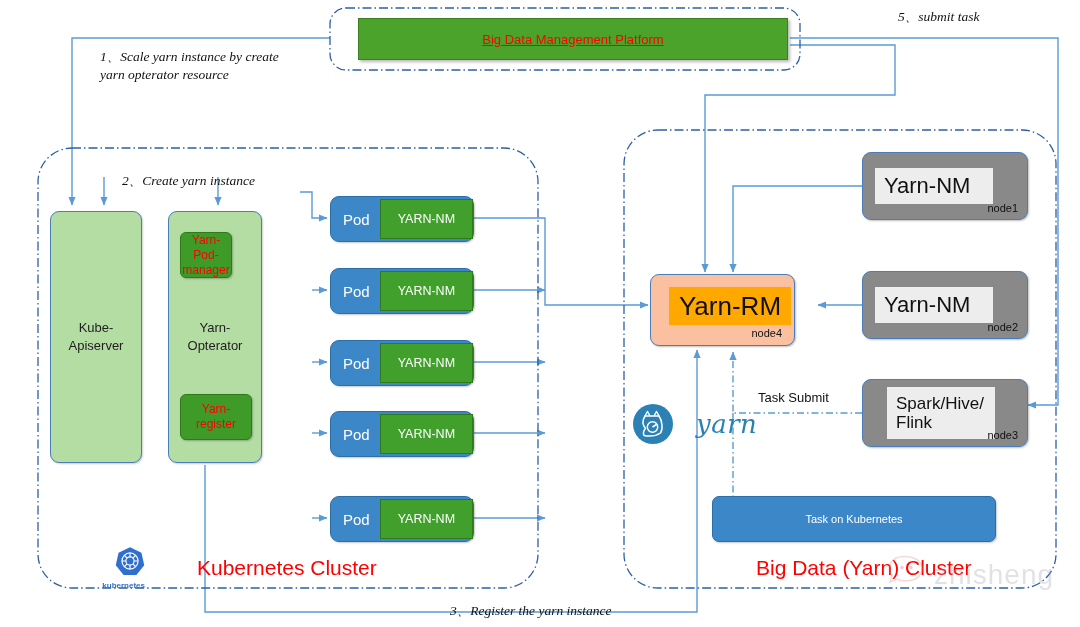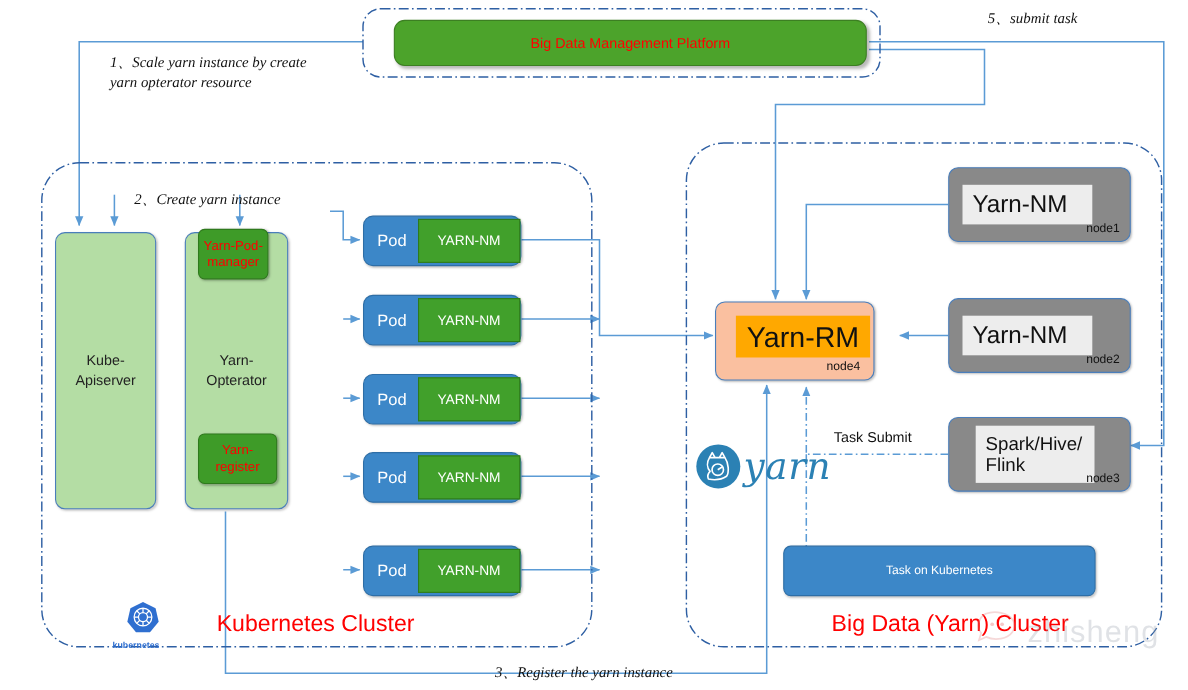--- a/index.html
+++ b/index.html
@@ -10,22 +10,22 @@
   #edges{z-index:1;}
   #nodes{position:absolute;left:0;top:0;width:1080px;height:627px;z-index:2;}
 
   .box{position:absolute;box-sizing:border-box;display:flex;
        align-items:center;justify-content:center;text-align:center;}
 
   
   .cluster-label{position:absolute;color:#FF0000;font-size:21px;white-space:nowrap;}
 
   
-  .platform{background:#4CA32B;border:1px solid #3C7F22;border-radius:10px;
-            color:#FF0000;font-size:13px;box-shadow:2px 2px 3px rgba(0,0,0,.28);}
+  .platform{background:#4CA32B;border:1px solid #3C7F22;border-radius:0;
+            color:#FF0000;font-size:13px;box-shadow:2px 2px 3px rgba(0,0,0,.28);text-decoration:underline;}
 
   
   .greenbox{background:#B4DDA4;border:1px solid #4A7EBB;border-radius:9px;
             color:#222;font-size:13px;line-height:1.35;
             box-shadow:1px 1px 2px rgba(0,0,0,.20);}
   .darkgreen{background:#3E9B28;border:1px solid #2E7A1C;border-radius:6px;
              color:#FF0000;font-size:12px;line-height:1.25;
              box-shadow:1px 1px 2px rgba(0,0,0,.25);}
 
   
@@ -60,21 +60,21 @@
   .anno{position:absolute;font-family:"Liberation Serif",serif;font-style:italic;
         font-size:13.5px;color:#111;line-height:1.35;white-space:pre-line;}
   .plain{position:absolute;font-family:"Liberation Sans",sans-serif;font-style:normal;
          font-size:13px;color:#111;white-space:nowrap;}
 
   
   .k8slogo{position:absolute;text-align:right;}
   .k8slogo .cap{color:#2F6FD0;font-size:8px;font-weight:bold;margin-top:1px;}
   .yarnlogo{position:absolute;display:flex;align-items:center;}
   .yarnlogo .word{color:#2B81B4;font-family:"DejaVu Serif",serif;font-style:italic;
-                  font-size:34px;margin-left:2px;letter-spacing:.5px;}
+                  font-size:26px;margin-left:22px;letter-spacing:.5px;}
   .watermark{position:absolute;display:flex;align-items:center;opacity:.30;}
   .watermark .wtext{color:#9aa3ad;font-size:28px;letter-spacing:1px;margin-left:4px;text-align:center;}
 </style>
 </head>
 <body>
 
 <div id="stage">
 
   <svg class="layer" id="edges" viewBox="0 0 1080 627">
     <defs>
@@ -128,21 +128,21 @@
 
     <div class="box platform" style="left:358px;top:18px;width:430px;height:42px;">Big Data Management Platform</div>
 
     <div class="box greenbox" style="left:50px;top:211px;width:92px;height:252px;white-space:pre-line;">Kube-
 Apiserver</div>
 
     <div class="box greenbox" style="left:168px;top:211px;width:94px;height:252px;">
       <span style="white-space:pre-line;">Yarn-
 Opterator</span>
     </div>
-    <div class="box darkgreen" style="left:180px;top:208px;width:64px;height:46px;white-space:pre-line;">Yarn-Pod-
+    <div class="box darkgreen" style="left:180px;top:232px;width:52px;height:46px;white-space:pre-line;">Yarn-Pod-
 manager</div>
     <div class="box darkgreen" style="left:180px;top:394px;width:72px;height:46px;white-space:pre-line;">Yarn-
 register</div>
 
     <div class="box pod" style="left:330px;top:196px;width:144px;height:46px;">
       <span class="pod-label">Pod</span>
       <span class="nm">YARN-NM</span>
     </div>
     <div class="box pod" style="left:330px;top:268px;width:144px;height:46px;">
       <span class="pod-label">Pod</span>

